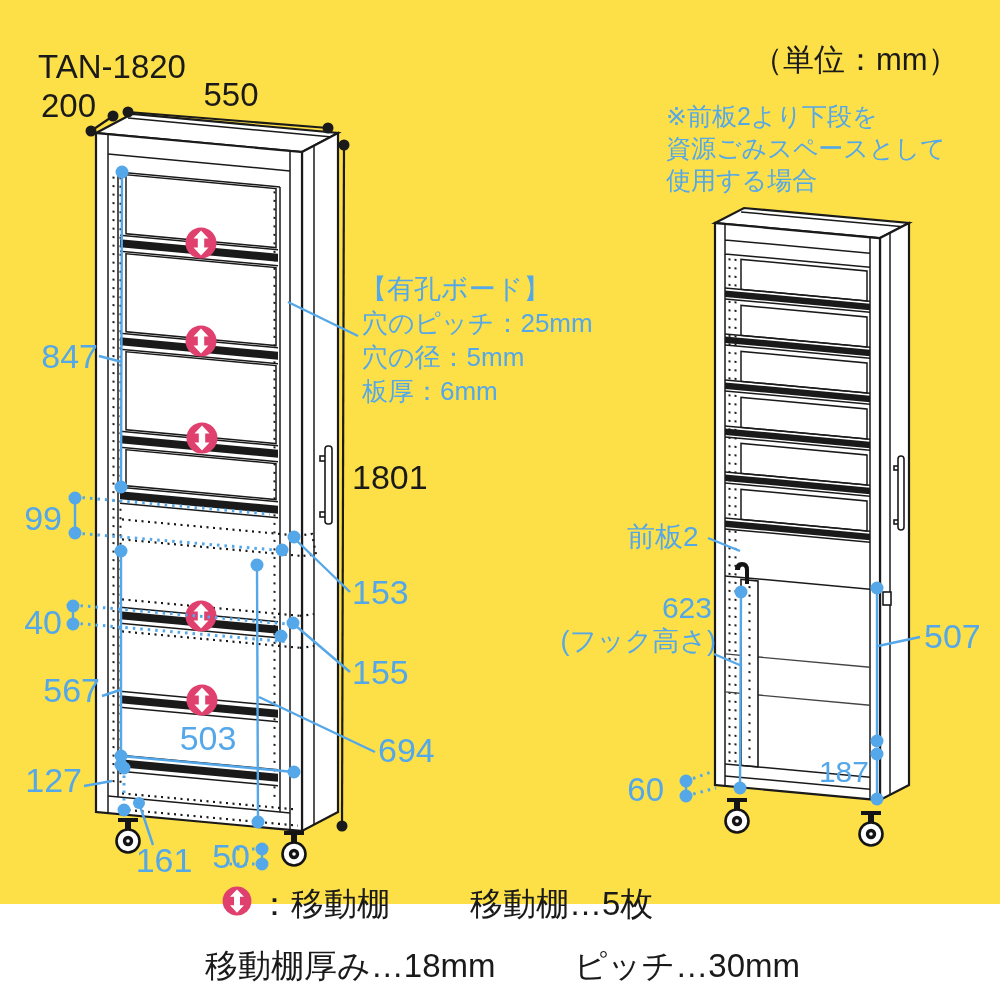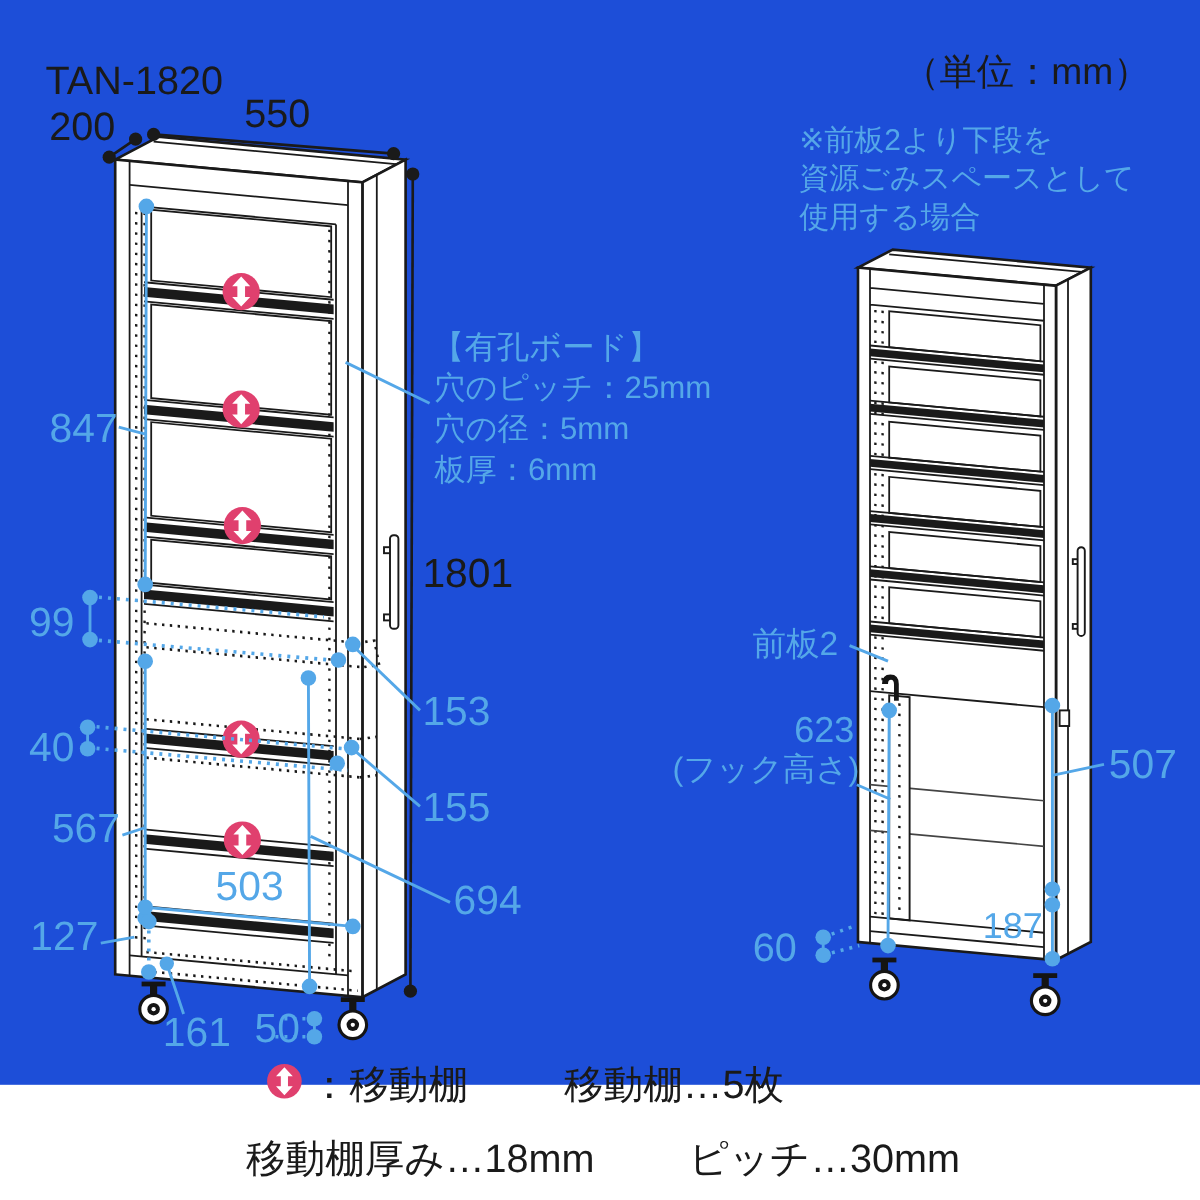--- a/index.html
+++ b/index.html
@@ -3,21 +3,21 @@
 <meta charset="utf-8">
 <style>
   :root{
     --dimension-blue:#54a7e8;
     --movable-shelf-pink:#e0406e;
     --line-black:#1a1a1a;
   }
   html,body{margin:0;padding:0;background:#ffffff;}
   body{width:1000px;height:1000px;overflow:hidden;
        font-family:"Liberation Sans","DejaVu Sans",sans-serif;}
-  #stage{position:relative;width:1000px;height:904px;background:#1d4ed8;}
+  #stage{position:relative;width:1000px;height:904px;background:#fde047;}
   svg{display:block}
   svg text{font-family:"Liberation Sans","DejaVu Sans",sans-serif;}
   
   .k  {stroke:var(--line-black);stroke-width:2.2;fill:none;stroke-linejoin:miter;}
   .k1 {stroke:var(--line-black);stroke-width:1.5;fill:none;}
   .kf {fill:#ffffff;stroke:var(--line-black);stroke-width:2.2;stroke-linejoin:miter;}
   .kf1{fill:#ffffff;stroke:var(--line-black);stroke-width:1.6;}
   .band{fill:var(--line-black);}
   .dash{stroke:var(--line-black);stroke-width:2.2;fill:none;stroke-dasharray:2 4.5;}
   .holes{stroke:var(--line-black);stroke-width:2;fill:none;stroke-dasharray:2 6.5;}

